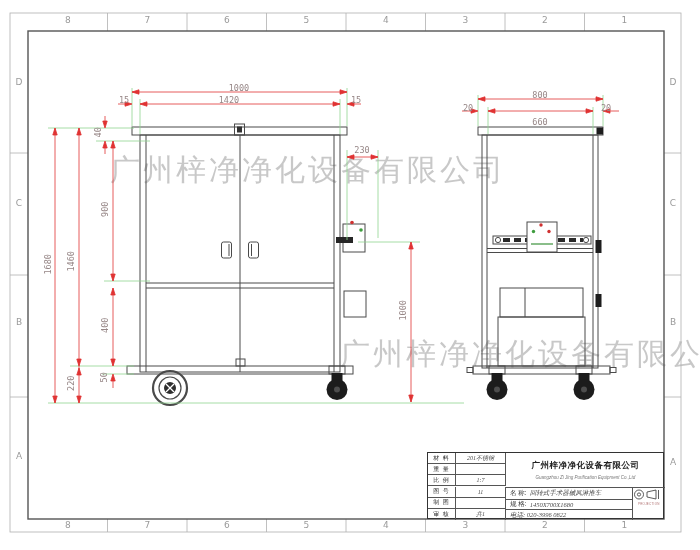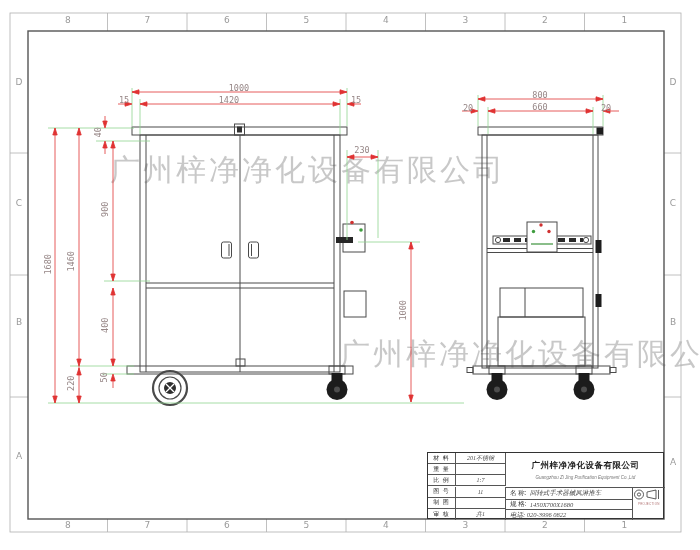--- a/index.html
+++ b/index.html
@@ -248,21 +248,21 @@
   <div class="dim-label" style="left:344px;top:146px;z-index:2">230</div>
   <div class="dim-label rot" style="left:30px;top:260px;z-index:2">1680</div>
   <div class="dim-label rot" style="left:53px;top:257px;z-index:2">1460</div>
   <div class="dim-label rot" style="left:53px;top:379px;z-index:2">220</div>
   <div class="dim-label rot" style="left:87px;top:205px;z-index:2">900</div>
   <div class="dim-label rot" style="left:87px;top:321px;z-index:2">400</div>
   <div class="dim-label rot" style="left:80px;top:128px;z-index:2">40</div>
   <div class="dim-label rot" style="left:86px;top:373px;z-index:2">50</div>
   <div class="dim-label rot" style="left:385px;top:306px;z-index:2">1000</div>
   <div class="dim-label" style="left:522px;top:91px;z-index:2">800</div>
-  <div class="dim-label" style="left:522px;top:103px;z-index:2">660</div>
+  <div class="dim-label" style="left:522px;top:118px;z-index:2">660</div>
   <div class="dim-label narrow" style="left:456px;top:104px;z-index:2">20</div>
   <div class="dim-label narrow" style="left:594px;top:104px;z-index:2">20</div>
 
   <div class="tblock">
     <div class="tb-row" style="top:0;">
       <div class="tb-label">材 料</div>
       <div class="tb-value">201不锈钢</div>
     </div>
     <div class="tb-row" style="top:11.17px;">
       <div class="tb-label">重 量</div>

